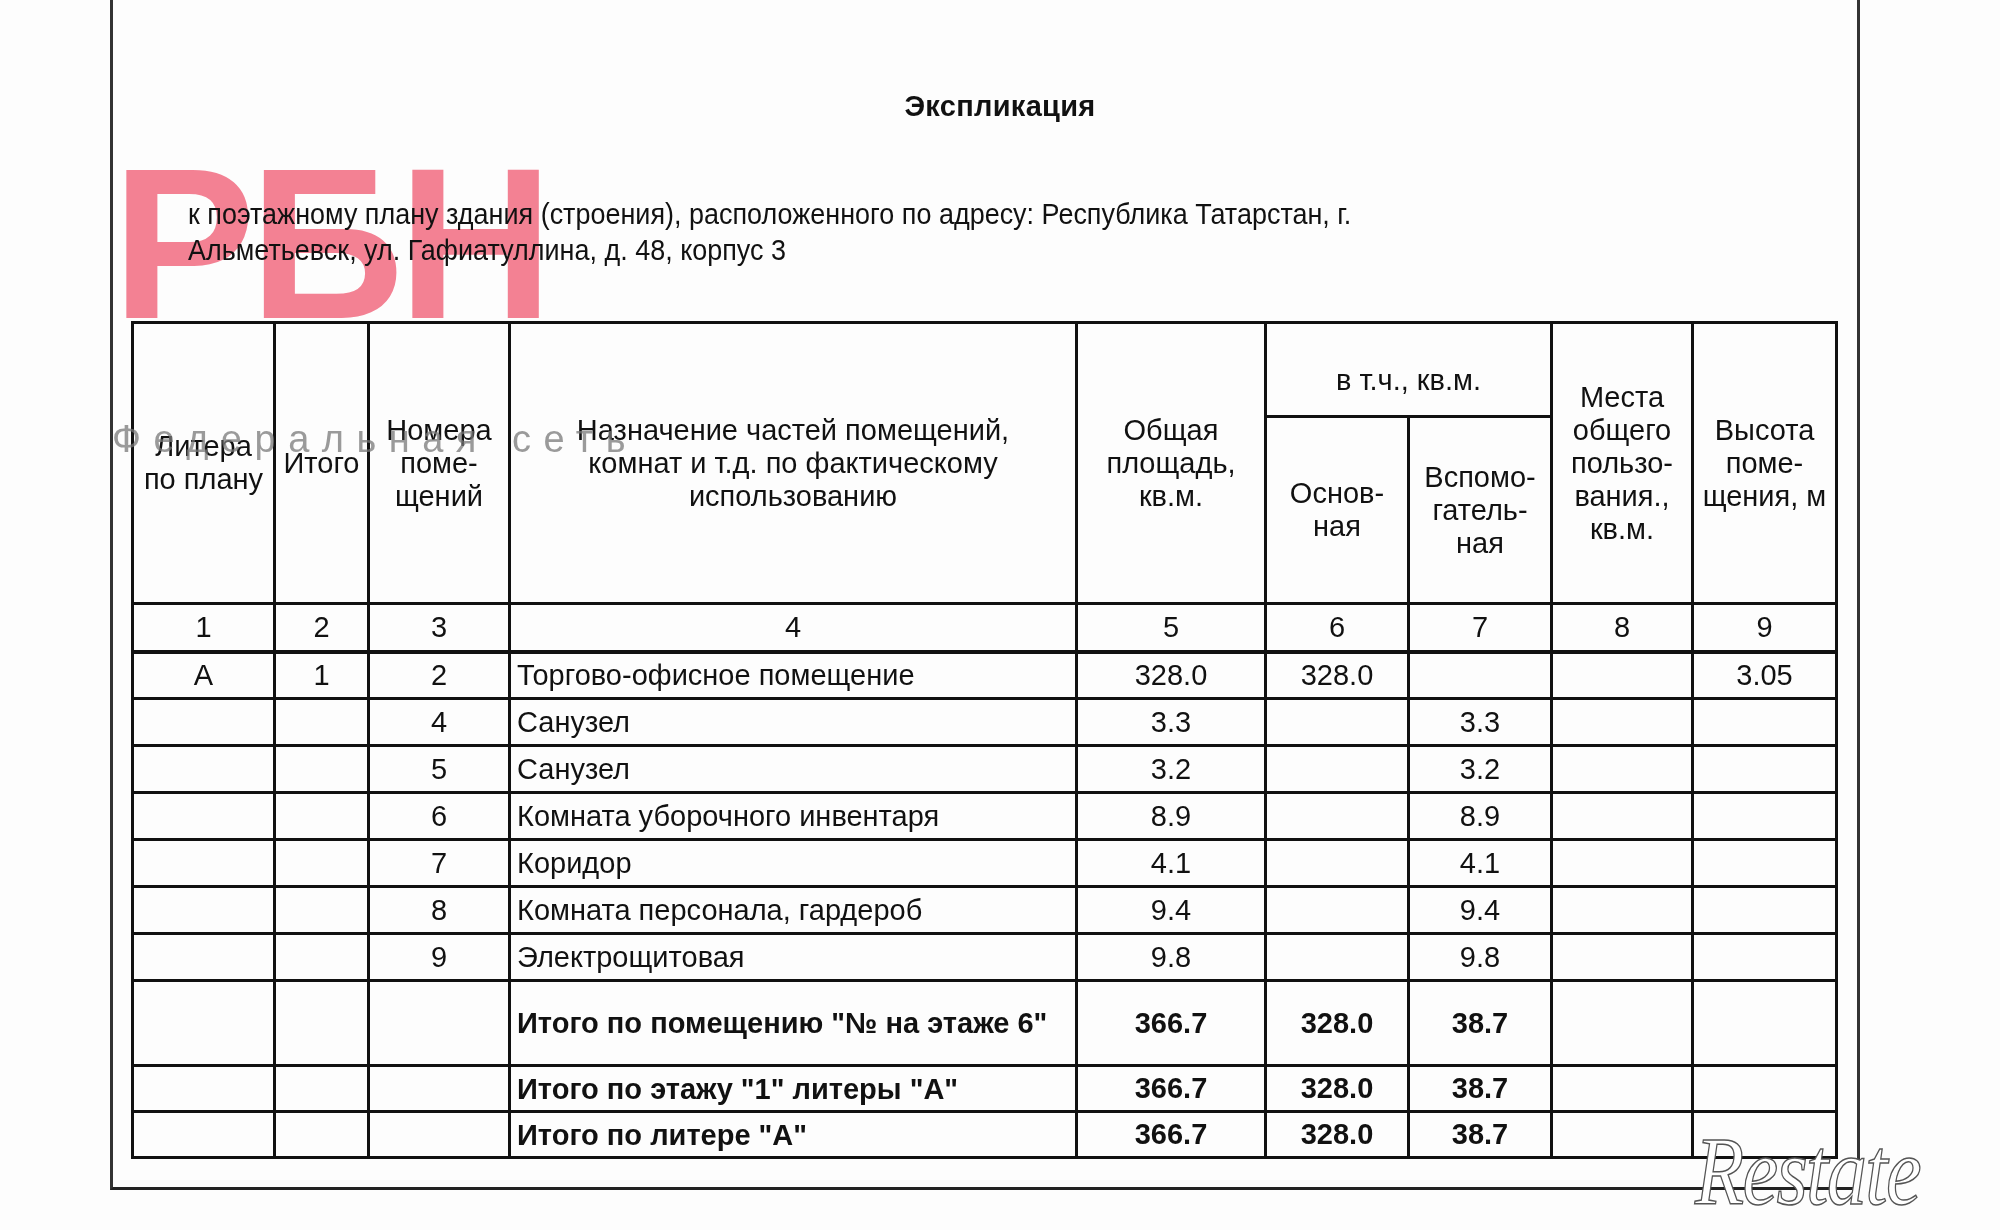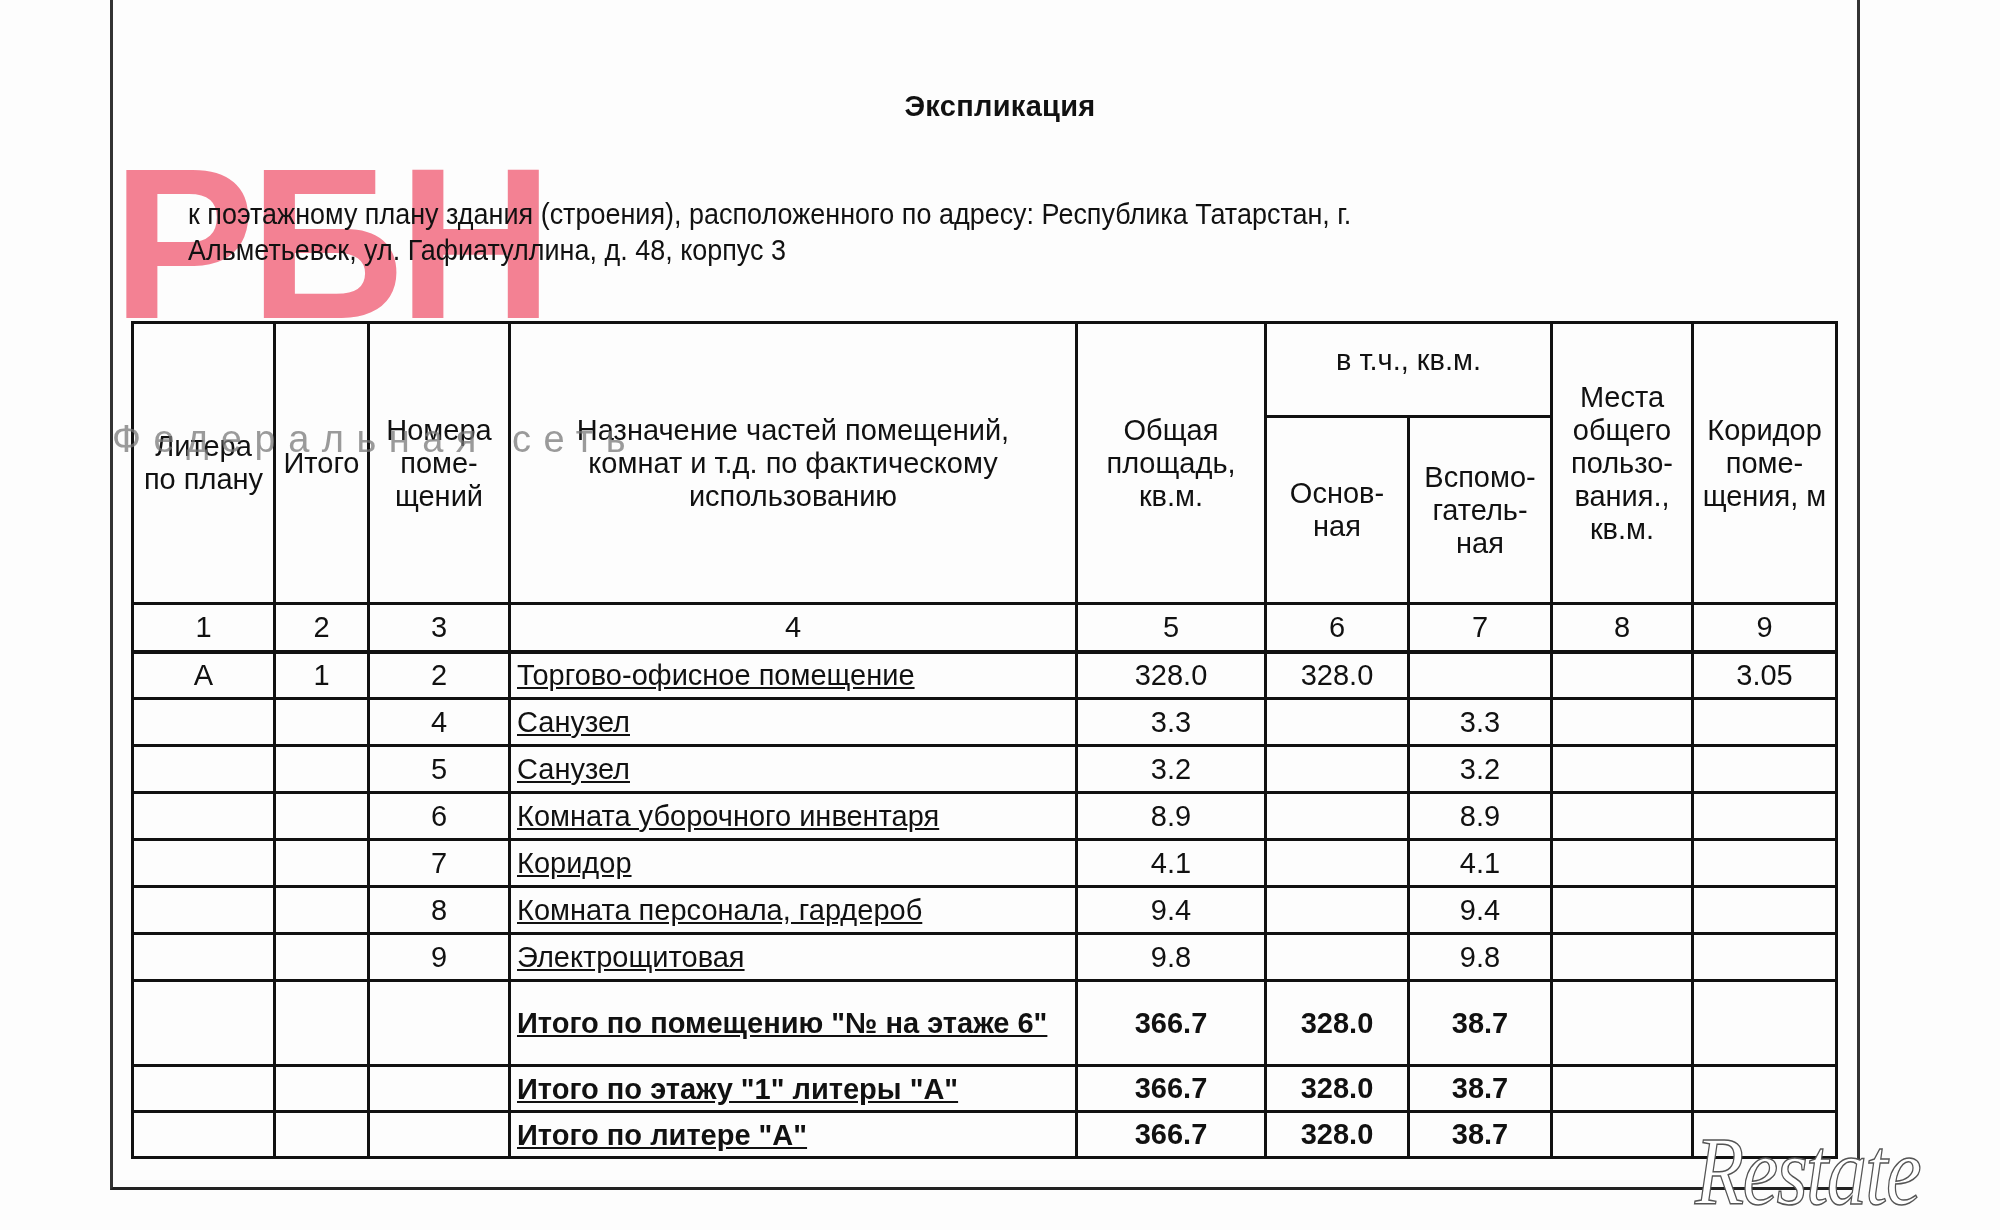--- a/index.html
+++ b/index.html
@@ -29,21 +29,21 @@
   }
   table.expl td, table.expl th {
     border: 3px solid #111; padding: 0 6px; box-sizing: border-box;
     font-weight: normal; overflow: hidden; white-space: nowrap;
   }
   table.expl th { text-align: center; line-height: 33px; white-space: normal; padding: 0 2px; }
   .hnum td { text-align: center; height: 48px; }
   .hnum { border-bottom: 4px solid #111; }
   td.num { text-align: center; }
   td.c { text-align: center; }
-  td.l { text-align: left; text-decoration: underline; }
+  td.l { text-align: left; }
   tr.data td { height: 47px; }
   tr.total td { font-weight: bold; }
   tr.total td.l { white-space: normal; line-height: 36px; }
   .wm-rbn {
     position: absolute; left: 112px; top: 136px; font-family: "Liberation Sans", sans-serif;
     font-weight: bold; font-size: 215px; letter-spacing: -6px; line-height: 1;
     color: rgba(239, 80, 105, 0.72); pointer-events: none;
   }
   .wm-fed {
     position: absolute; left: 112px; top: 418px; font-size: 38px; letter-spacing: 12.5px;
@@ -81,23 +81,23 @@
       <col style="width:141px">
       <col style="width:144px">
   </colgroup>
   <tbody>
       <tr style="height:94px">
     <th rowspan="2">Литера по плану</th>
     <th rowspan="2">Итого</th>
     <th rowspan="2">Номера поме-щений</th>
     <th rowspan="2" style="padding:12px 20px">Назначение частей помещений, комнат и т.д. по фактическому использованию</th>
     <th rowspan="2">Общая площадь, кв.м.</th>
-    <th colspan="2" style="vertical-align:top;padding-top:20px">в т.ч., кв.м.</th>
+    <th colspan="2" style="vertical-align:top;padding-top:40px">в т.ч., кв.м.</th>
     <th rowspan="2">Места общего пользо-вания., кв.м.</th>
-    <th rowspan="2">Коридор поме-щения, м</th>
+    <th rowspan="2">Высота поме-щения, м</th>
   </tr>
   <tr style="height:187px">
     <th>Основ-ная</th>
     <th>Вспомо-гатель-ная</th>
   </tr>
   <tr class="hnum">
     <td>1</td>
     <td>2</td>
     <td>3</td>
     <td>4</td>

